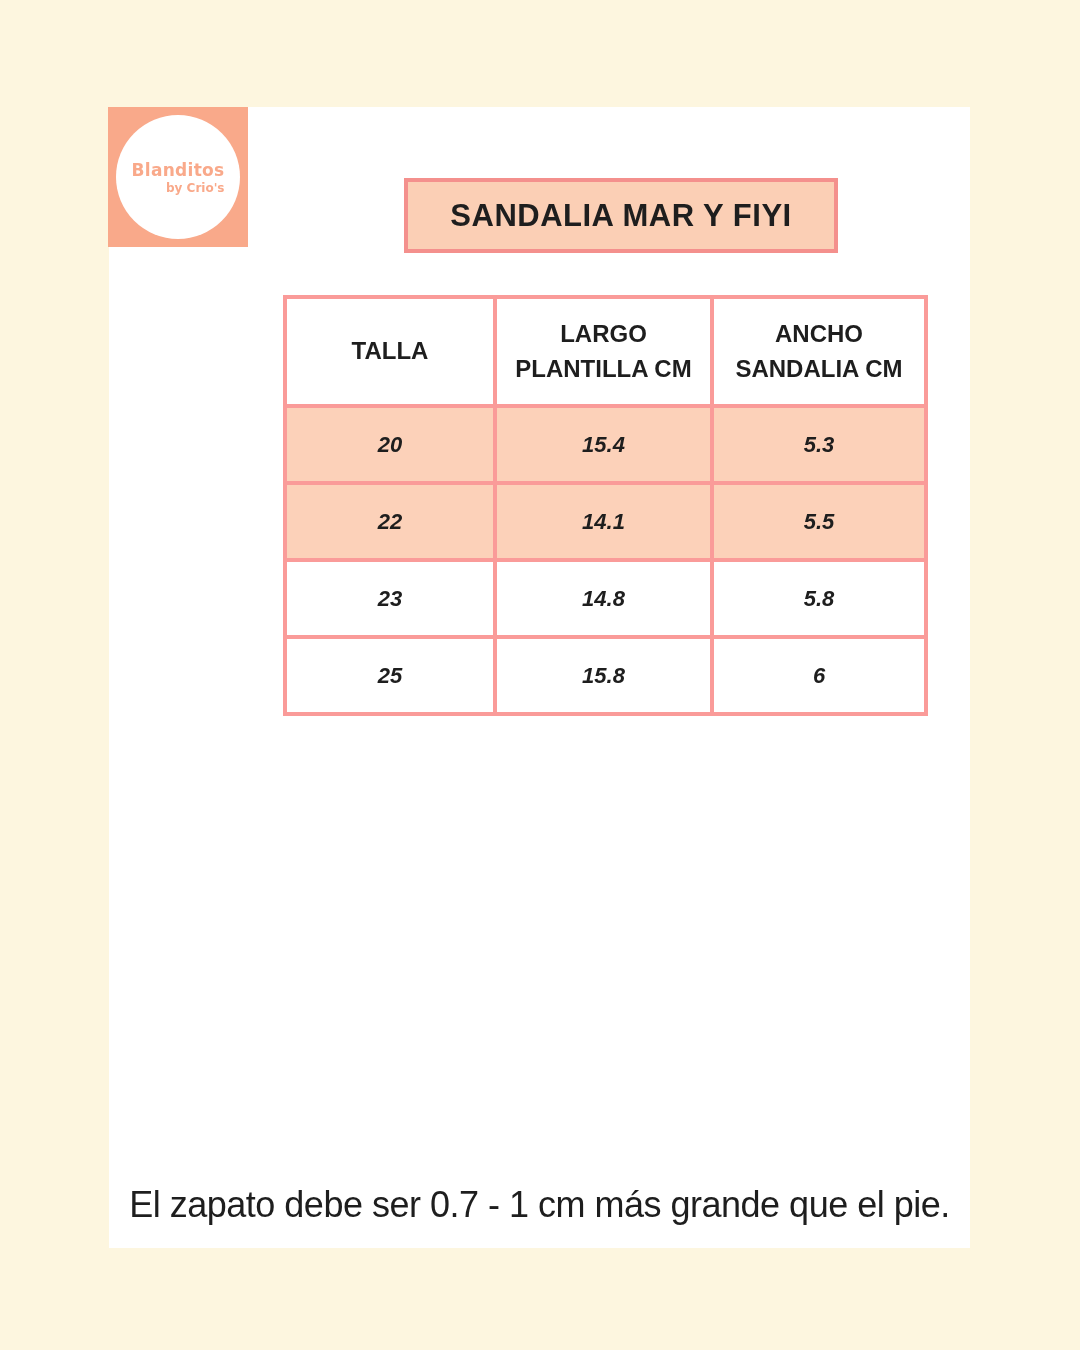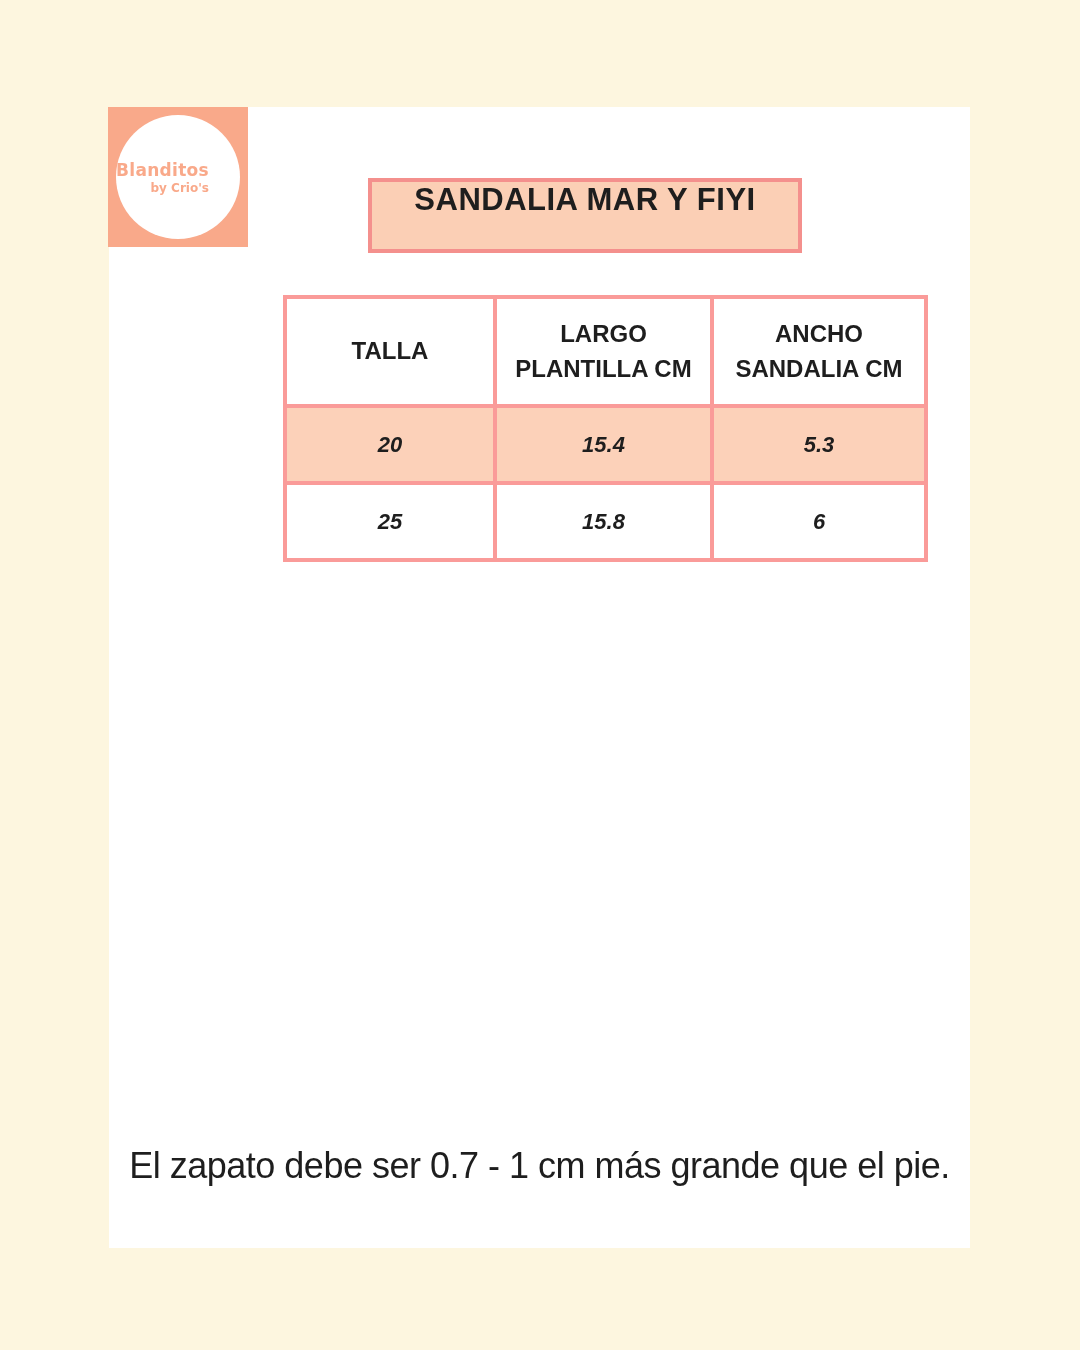--- a/index.html
+++ b/index.html
@@ -30,45 +30,45 @@
     position: absolute;
     left: 108px; top: 107px;
     width: 140px; height: 140px;
     background: var(--peach);
     display: flex; align-items: center; justify-content: center;
   }
   .logo-circle {
     width: 124px; height: 124px;
     border-radius: 50%;
     background: #FFFFFF;
-    display: flex; align-items: center; justify-content: flex-start;
+    display: flex; align-items: center; justify-content: center;
   }
   .brand-block { width: fit-content; }
   .brand-name {
     font-family: "DejaVu Sans", sans-serif;
     font-weight: bold;
     font-size: 17px;
     color: var(--peach);
     letter-spacing: 0.3px;
   }
   .brand-byline {
     font-family: "DejaVu Sans", sans-serif;
     font-weight: bold;
     font-size: 12px;
     color: var(--peach);
     text-align: right;
     margin-top: 1px;
   }
   .title-box {
     position: absolute;
-    left: 368px; top: 178px;
+    left: 404px; top: 178px;
     width: 434px; height: 75px;
     background: var(--title-fill);
     border: 4px solid var(--title-border);
-    display: flex; justify-content: center;
+    display: flex; align-items: center; justify-content: center;
   }
   .title-text {
     font-size: 31px;
     font-weight: bold;
     color: var(--text);
     letter-spacing: 0.5px;
     white-space: nowrap;
   }
   table.size-table {
     position: absolute;
@@ -96,21 +96,21 @@
     font-size: 22px;
     font-weight: bold;
     font-style: italic;
   }
   .size-table tr.peach td { background: var(--peach-light); }
   .col-talla { width: 210px; }
   .col-largo { width: 217px; }
   .col-ancho { width: 214px; }
   .footer-note {
     position: absolute;
-    left: 109px; top: 1145px;
+    left: 109px; top: 1184px;
     width: 861px;
     text-align: center;
     font-size: 36px;
     font-weight: normal;
     letter-spacing: -0.5px;
     color: var(--text);
     white-space: nowrap;
   }
 </style>
 </head>
@@ -143,20 +143,30 @@
       <th>LARGO PLANTILLA CM</th>
       <th>ANCHO SANDALIA CM</th>
     </tr>
   </thead>
   <tbody>
       <tr class="peach">
         <td>20</td>
         <td>15.4</td>
         <td>5.3</td>
       </tr>
+      <tr class="peach">
+        <td>22</td>
+        <td>14.1</td>
+        <td>5.5</td>
+      </tr>
+      <tr class="white">
+        <td>23</td>
+        <td>14.8</td>
+        <td>5.8</td>
+      </tr>
       <tr class="white">
         <td>25</td>
         <td>15.8</td>
         <td>6</td>
       </tr>
     </tbody>
 </table>
 
 <div class="footer-note">El zapato debe ser 0.7 - 1 cm más grande que el pie.</div>
 

